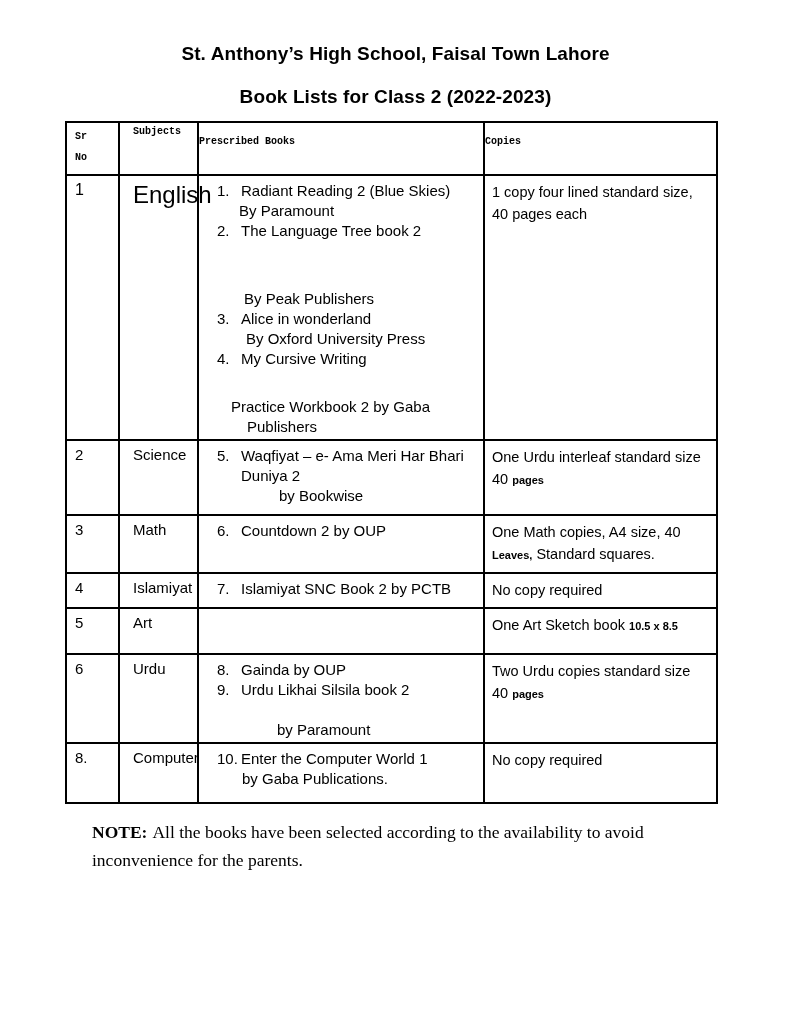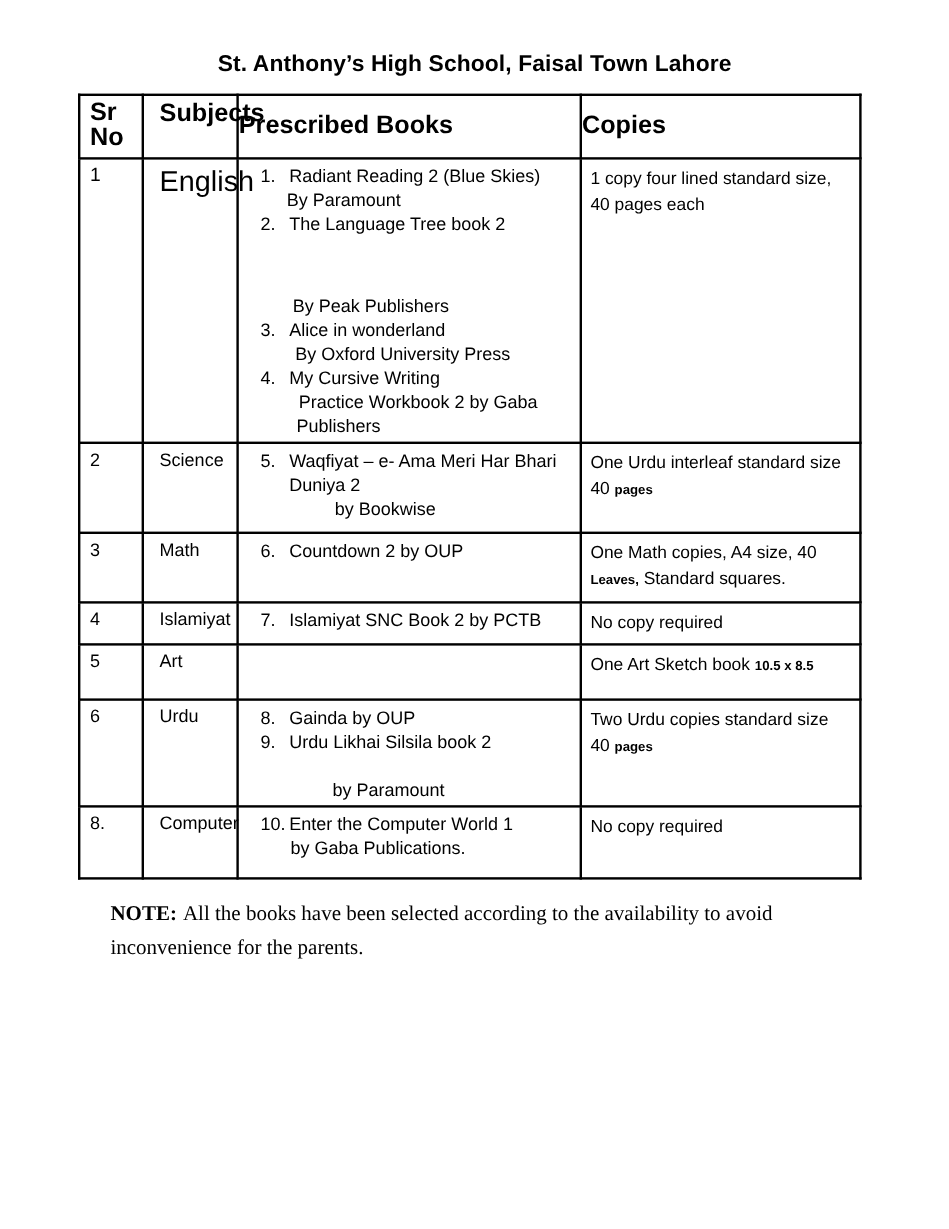--- a/index.html
+++ b/index.html
@@ -18,22 +18,22 @@
   table.booklist {
     margin: 13px 0 0 65px;
     border-collapse: collapse;
     table-layout: fixed;
     width: 651px;
   }
   th, td { border: 2px solid #000; vertical-align: top; padding: 0; }
 
   thead tr { height: 53px; }
   th {
-    font-family: Liberation Sans, sans-serif;
-    font-size: 21px; font-weight: bold;
+    font-family: Liberation Mono, monospace;
+    font-size: 10px; font-weight: bold;
   }
   th.h-sr  { text-align: left; padding: 3px 0 0 8px; line-height: 21px; }
   th.h-sr span { display: block; }
   th.h-sub { text-align: left; padding: 3px 0 0 13px; }
   th.h-books, th.h-copies { text-align: left; padding-top: 13px; }
 
   tbody tr:nth-child(1) { height: 200px; }
   tbody tr:nth-child(2) { height: 75px; }
   tbody tr:nth-child(3) { height: 58px; }
   tbody tr:nth-child(4) { height: 35px; }
@@ -59,20 +59,21 @@
     font-size: 17.5px; line-height: 28px;
   }
   .note b { margin-right: 5px; }
 </style>
 </head>
 <body>
 
 <div class="page">
 
   <h1 class="title">St. Anthony’s High School, Faisal Town Lahore</h1>
+  <h2 class="title">Book Lists for Class 2 (2022-2023)</h2>
 
   <table class="booklist">
     <colgroup>
       <col style="width:53px">
       <col style="width:79px">
       <col style="width:286px">
       <col style="width:233px">
     </colgroup>
     <thead>
       <tr>
@@ -90,21 +91,21 @@
           <td class="sr-cell">1</td>
           <td class="subject-cell">English</td>
           <td class="books-cell">
             <div class="book-line"><span class="book-num">1.</span><span>Radiant Reading 2 (Blue Skies)</span></div>
             <div class="book-line" style="padding-left: 40px;">By Paramount</div>
             <div class="book-line"><span class="book-num">2.</span><span>The Language Tree book 2</span></div>
             <div class="book-line" style="padding-left: 45px; margin-top: 48px;">By Peak Publishers</div>
             <div class="book-line"><span class="book-num">3.</span><span>Alice in wonderland</span></div>
             <div class="book-line" style="padding-left: 47px;">By Oxford University Press</div>
             <div class="book-line"><span class="book-num">4.</span><span>My Cursive Writing</span></div>
-            <div class="book-line" style="padding-left: 50px;">Practice Workbook 2 by Gaba</div>
+            <div class="book-line" style="padding-left: 32px; margin-top: 28px;">Practice Workbook 2 by Gaba</div>
             <div class="book-line" style="padding-left: 48px;">Publishers</div>
           </td>
           <td class="copies-cell"><span>1 copy four lined standard size, 40 pages each</span></td>
         </tr>
         <tr>
           <td class="sr-cell">2</td>
           <td class="subject-cell">Science</td>
           <td class="books-cell">
             <div class="book-line"><span class="book-num">5.</span><span>Waqfiyat – e- Ama Meri Har Bhari</span></div>
             <div class="book-line" style="padding-left: 42px;">Duniya 2</div>

